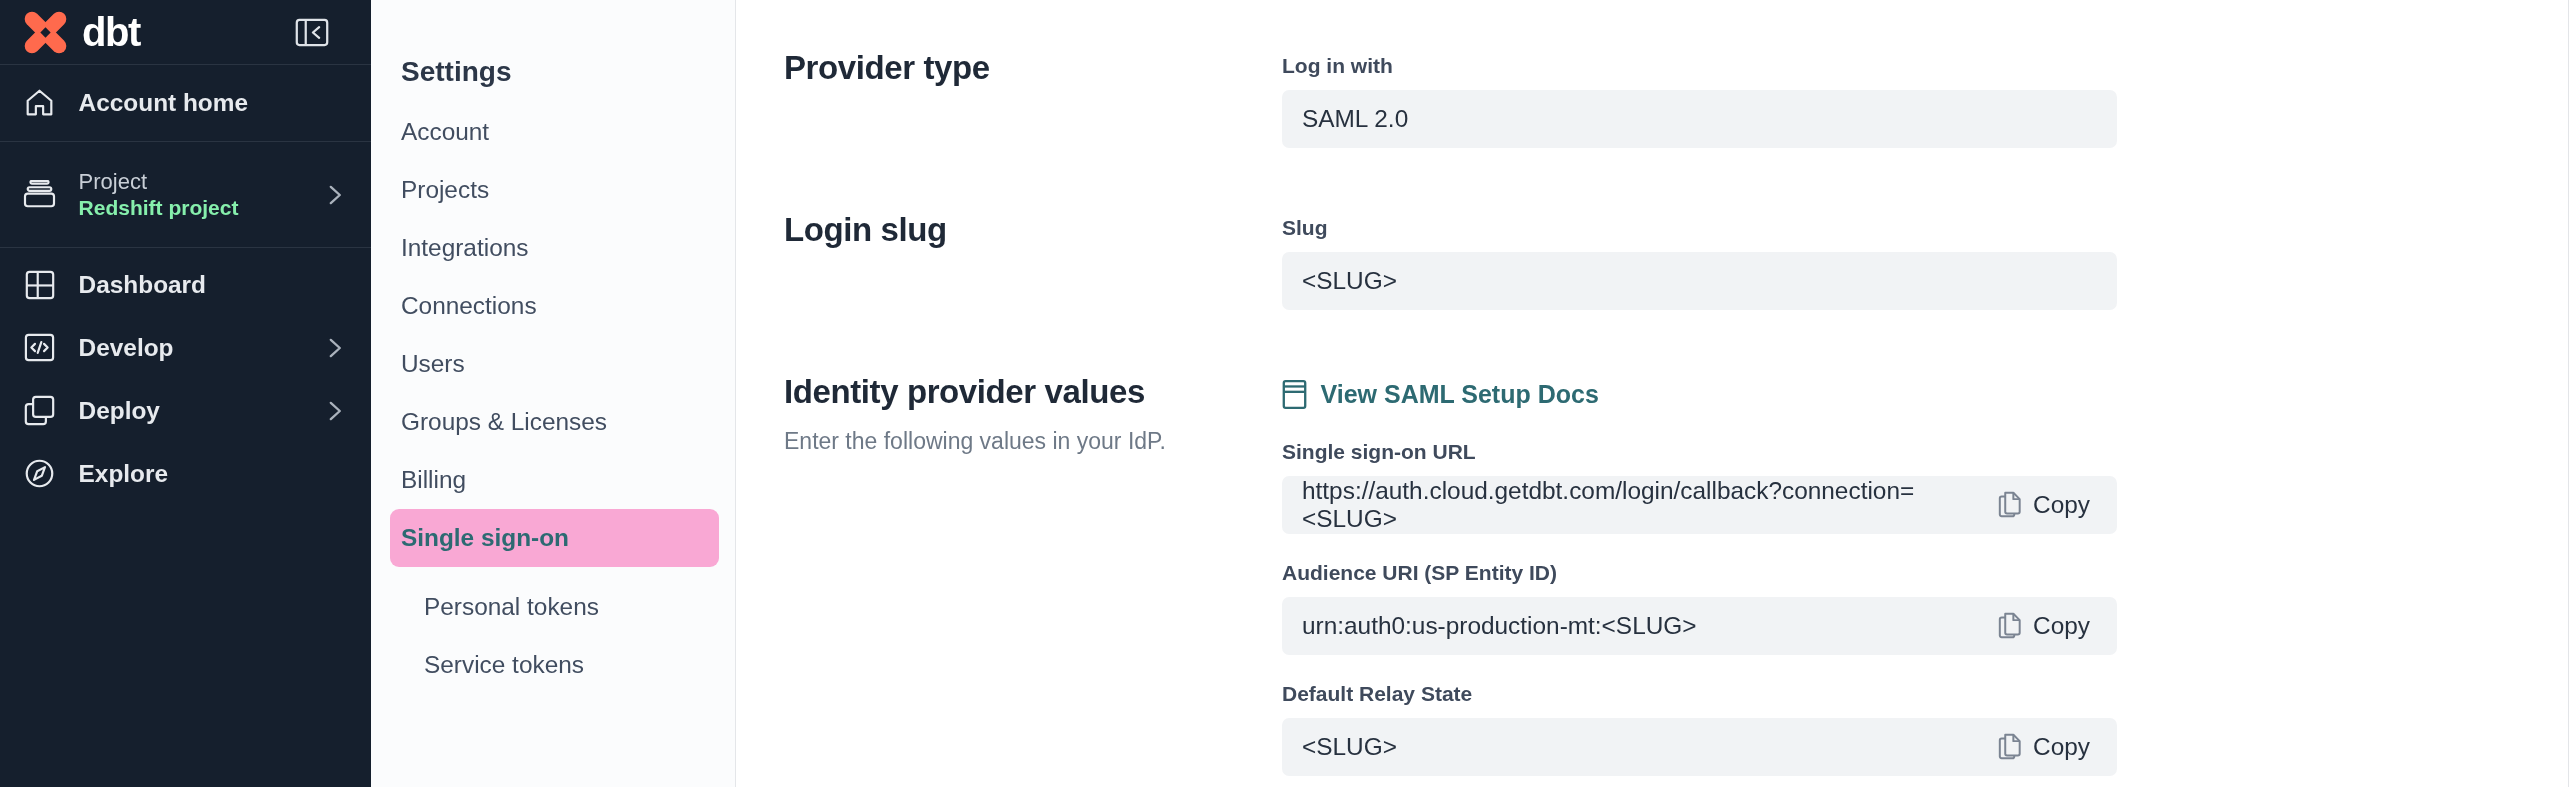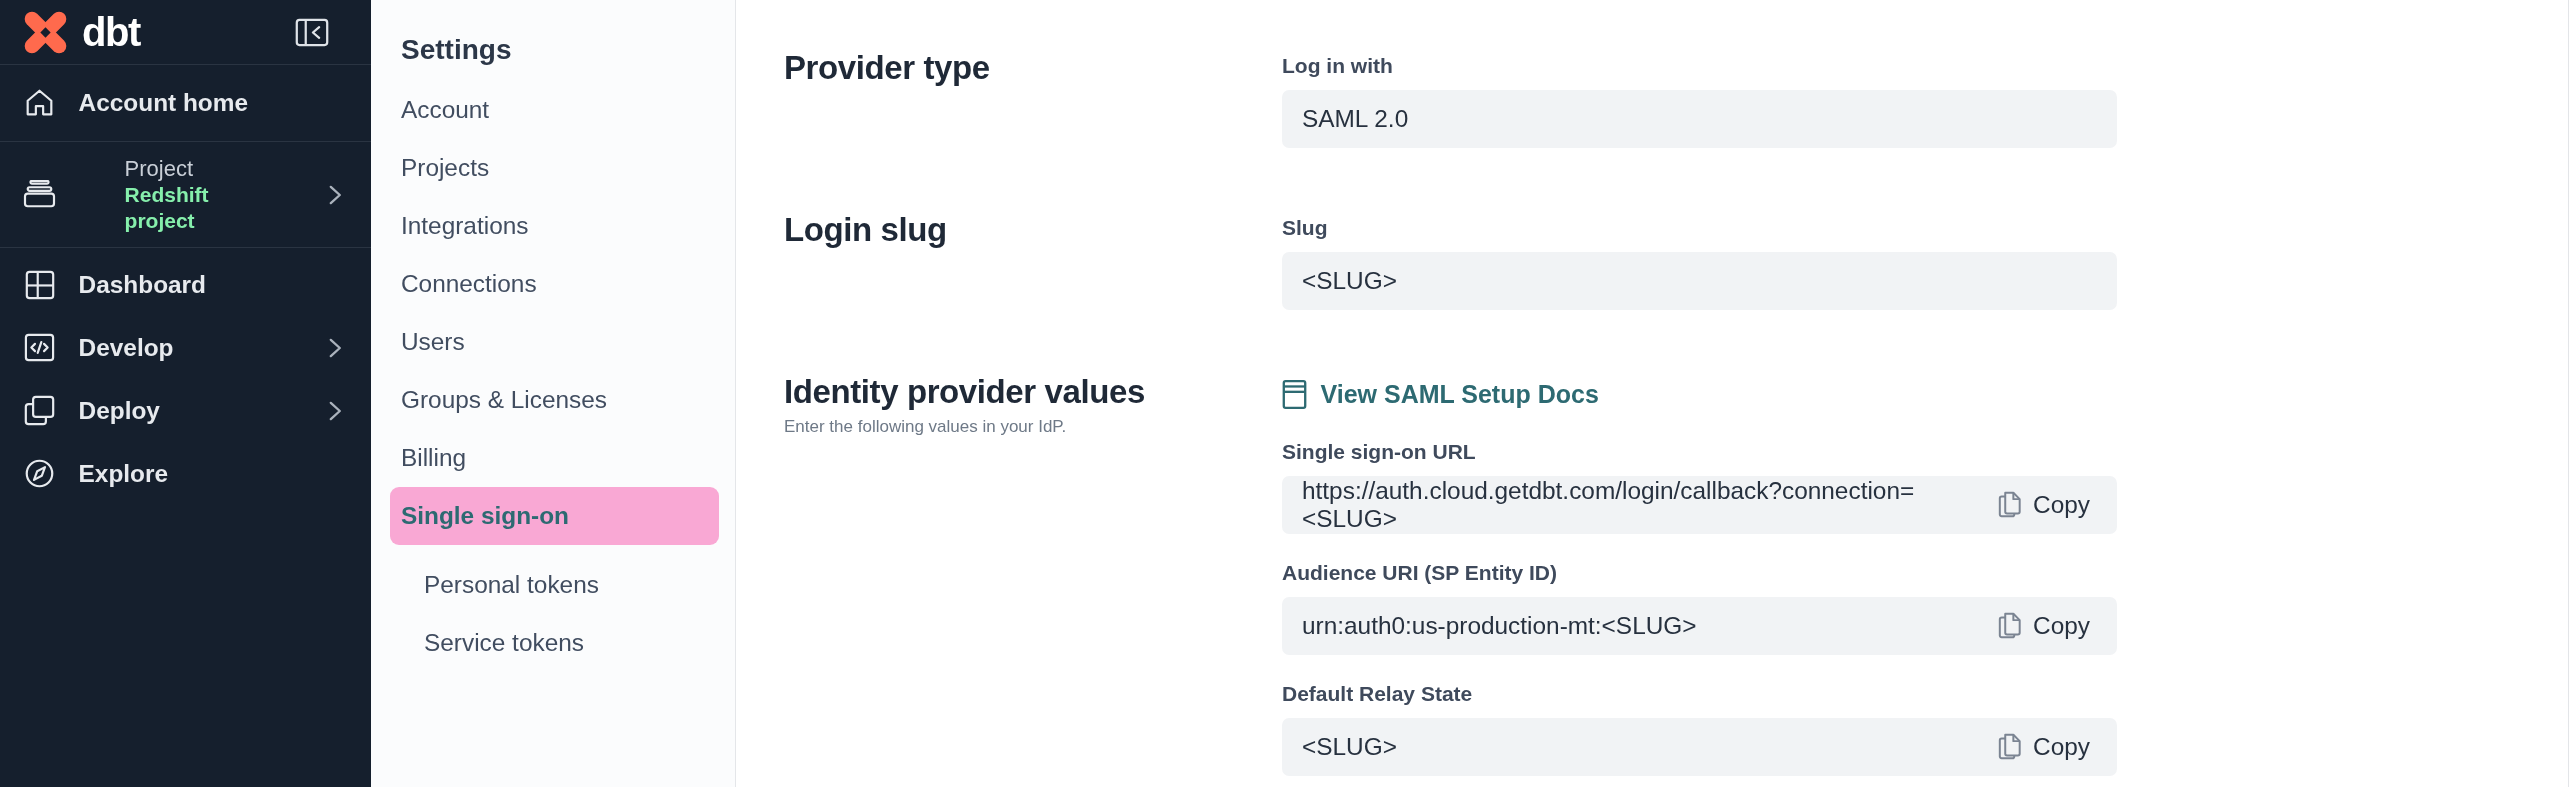--- a/index.html
+++ b/index.html
@@ -20,54 +20,54 @@
     height:65px; display:flex; align-items:center;
     padding:0 42px 0 20px; border-bottom:0.9px solid #2a3442;
   }
   .wordmark { font-size:40px; font-weight:700; color:#ffffff; letter-spacing:-1.4px; margin-left:11px; }
   .collapse-btn { margin-left:auto; background:none; border:none; padding:0; cursor:pointer; display:flex; }
   .nav-row {
     display:flex; align-items:center; padding:0 29px 0 22.6px; cursor:pointer;
     font-size:24.4px; font-weight:600; color:#e7eaee;
   }
   .row-account { height:77px; border-bottom:0.9px solid #2a3442; }
-  .row-project { height:106px; border-bottom:0.9px solid #2a3442;gap:46px; }
+  .row-project { height:106px; border-bottom:0.9px solid #2a3442; }
   .nav-icon { width:34px; margin-right:22px; display:flex; align-items:center; justify-content:center; flex-shrink:0; }
   .proj-lines { display:flex; flex-direction:column; line-height:1.25; }
   .proj-kicker { font-size:22px; font-weight:400; color:#c9cfd7; }
   .proj-name { font-size:21px; font-weight:700; color:#86efac; }
   .chev { margin-left:auto; display:flex; color:#aab2bc; }
   .nav-group { padding-top:5.4px; }
   .nav-group .nav-row { height:63px; }
 
   
   .settings {
     width:365px; flex-shrink:0; background:#fbfcfd; border-right:0.9px solid #e4e6e9;
-    padding-top:34px;
+    padding-top:56px;
   }
   .settings-title { margin:0 0 14.5px 30px; font-size:28px; font-weight:700; color:#2c3748; }
   .settings-list { list-style:none; margin:0; padding:0; }
   .settings-item {
     height:58px; display:flex; align-items:center;
     margin:0 16.3px 0 19px; padding:0 12.6px 0 11px; border-radius:9px;
     font-size:24.4px; color:#414d60; cursor:pointer;
   }
   .settings-item.selected { background:#f9a8d4; color:#2d6a72; font-weight:700; }
   .settings-item.gap { margin-top:11px; }
   .settings-item.sub { padding-left:34px; }
   .settings-item .chev-down { margin-left:auto; color:#3e4a5d; display:flex; padding-right:12.6px; }
 
   
   .main { flex:1; padding:49px 0 0 48px; position:relative; }
   .scroll-edge { position:absolute; top:0; right:7.2px; width:0.9px; height:788px; background:#e3e5e8; }
   .section { display:flex; margin-bottom:63px; }
   .section-left { width:498px; flex-shrink:0; }
   .section-right { width:835px; flex-shrink:0; }
   .h1 { margin:0; font-size:33px; font-weight:700; color:#1f2937; letter-spacing:-0.4px; line-height:1.15; }
-  .subtext { margin:6px 0 0; font-size:17px; color:#6e7987; }
+  .subtext { margin:17px 0 0; font-size:23px; color:#6e7987; }
   .field-label { padding-top:5.4px; margin-bottom:11.7px; font-size:21px; font-weight:700; color:#3f4a5c; }
   .field-box {
     height:58px; background:#f1f3f5; border-radius:7.2px;
     display:flex; align-items:center; padding:0 27px 0 20px;
     font-size:24.4px; color:#27313f;
   }
   .copy-box { justify-content:space-between; margin-bottom:22px; }
   .copy-btn {
     display:flex; align-items:flex-start; gap:11.7px;
     background:none; border:none; padding:0; cursor:pointer;

